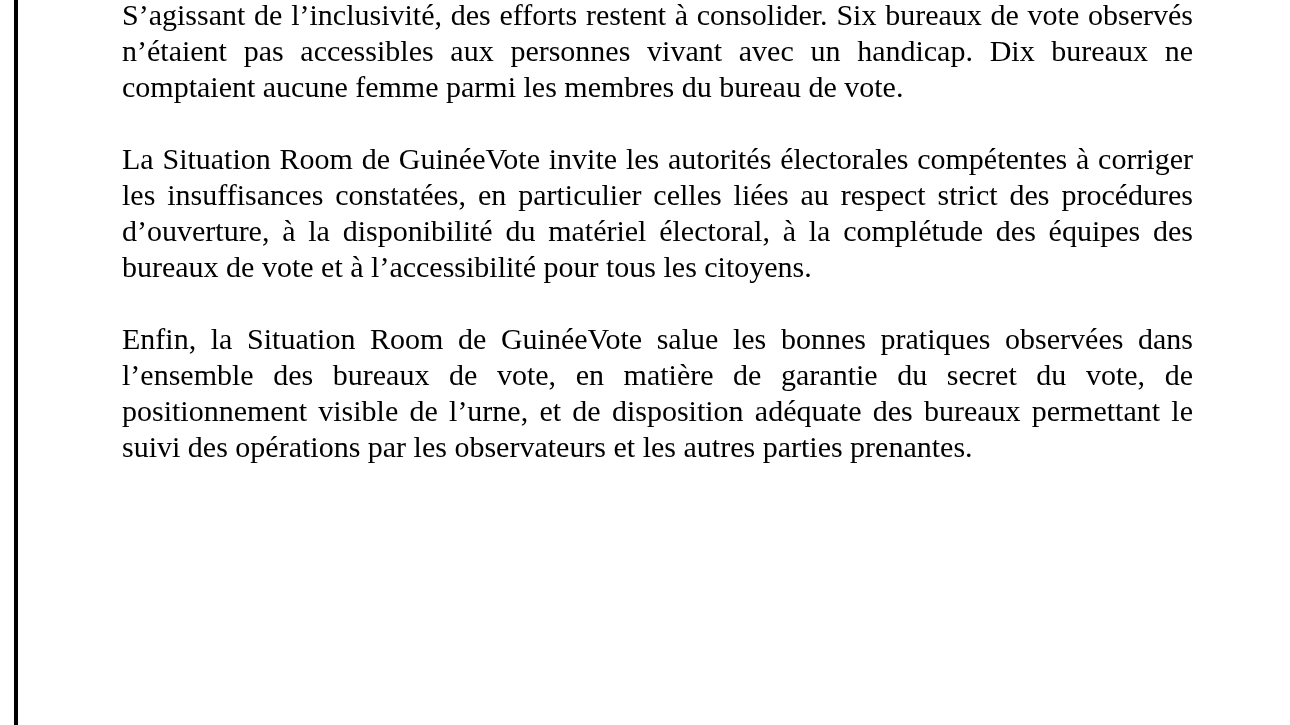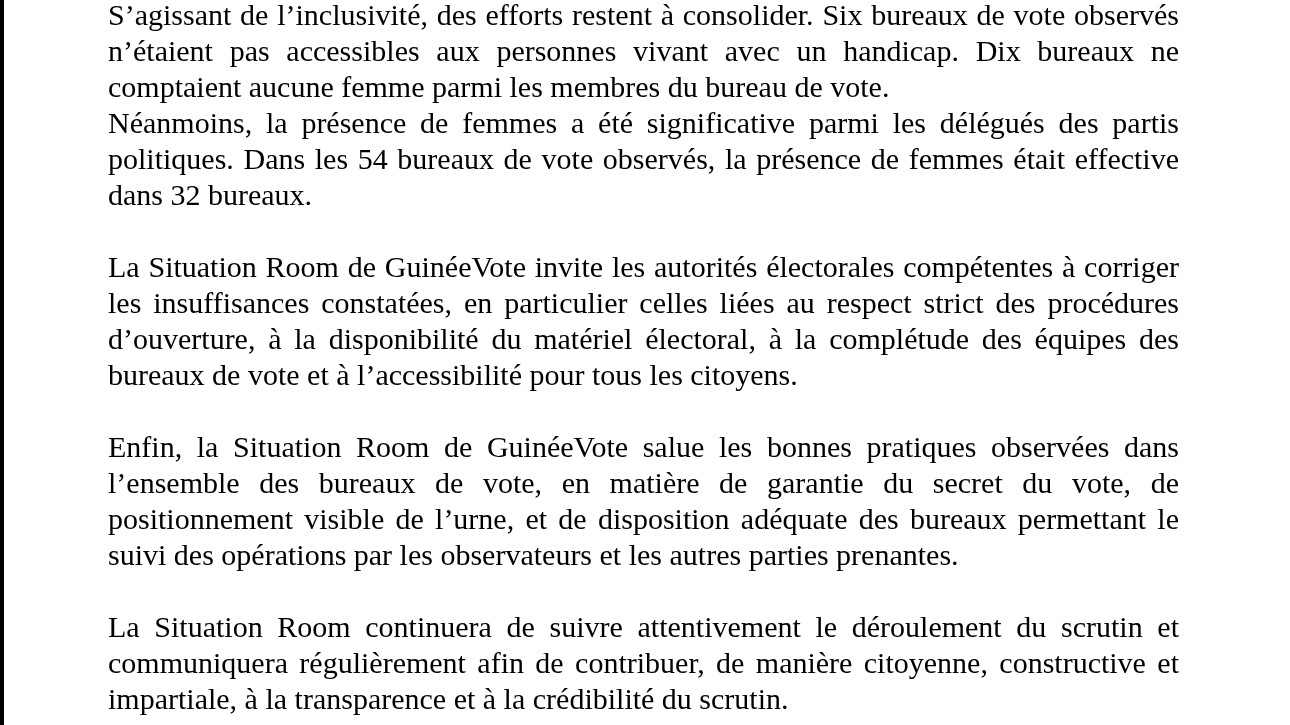--- a/index.html
+++ b/index.html
@@ -11,20 +11,21 @@
     width: 1290px;
     height: 725px;
     overflow: hidden;
     position: relative;
     font-family: "Liberation Serif", "DejaVu Serif", serif;
   }
   .page {
     position: absolute;
     inset: 0;
     background: #ffffff;
+    margin-left: 14px;
   }
   .edge-bar {
     position: absolute;
     left: 0;
     top: 0;
     width: 4px;
     height: 725px;
     background: #000000;
   }
   .content {
@@ -45,18 +46,16 @@
     margin-top: 36px;
   }
 </style>
 </head>
 <body>
 
 <div class="page">
   <div class="edge-bar"></div>
   <div class="content">
     <p class="para">S’agissant de l’inclusivité, des efforts restent à consolider. Six bureaux de vote observés n’étaient pas accessibles aux personnes vivant avec un handicap. Dix bureaux ne comptaient aucune femme parmi les membres du bureau de vote.</p>
-    <p class="para">Néanmoins, la présence de femmes a été significative parmi les délégués des partis politiques. Dans les 54 bureaux de vote observés, la présence de femmes était effective dans 32 bureaux.</p>
     <p class="para gap">La Situation Room de GuinéeVote invite les autorités électorales compétentes à corriger les insuffisances constatées, en particulier celles liées au respect strict des procédures d’ouverture, à la disponibilité du matériel électoral, à la complétude des équipes des bureaux de vote et à l’accessibilité pour tous les citoyens.</p>
     <p class="para gap">Enfin, la Situation Room de GuinéeVote salue les bonnes pratiques observées dans l’ensemble des bureaux de vote, en matière de garantie du secret du vote, de positionnement visible de l’urne, et de disposition adéquate des bureaux permettant le suivi des opérations par les observateurs et les autres parties prenantes.</p>
-    <p class="para gap">La Situation Room continuera de suivre attentivement le déroulement du scrutin et communiquera régulièrement afin de contribuer, de manière citoyenne, constructive et impartiale, à la transparence et à la crédibilité du scrutin.</p>
   </div>
 </div>
 
 </body></html>

